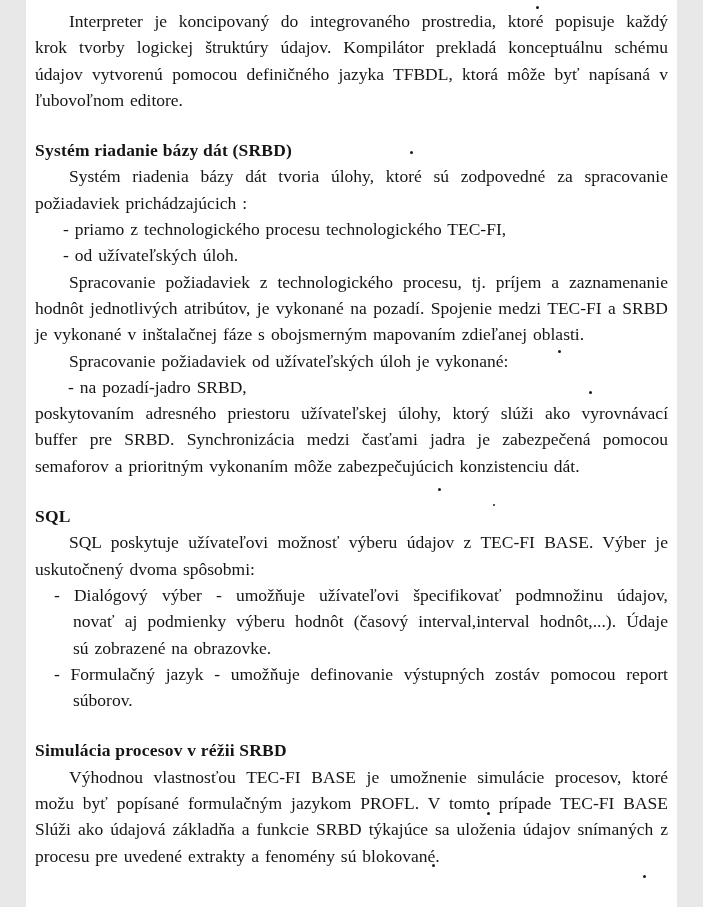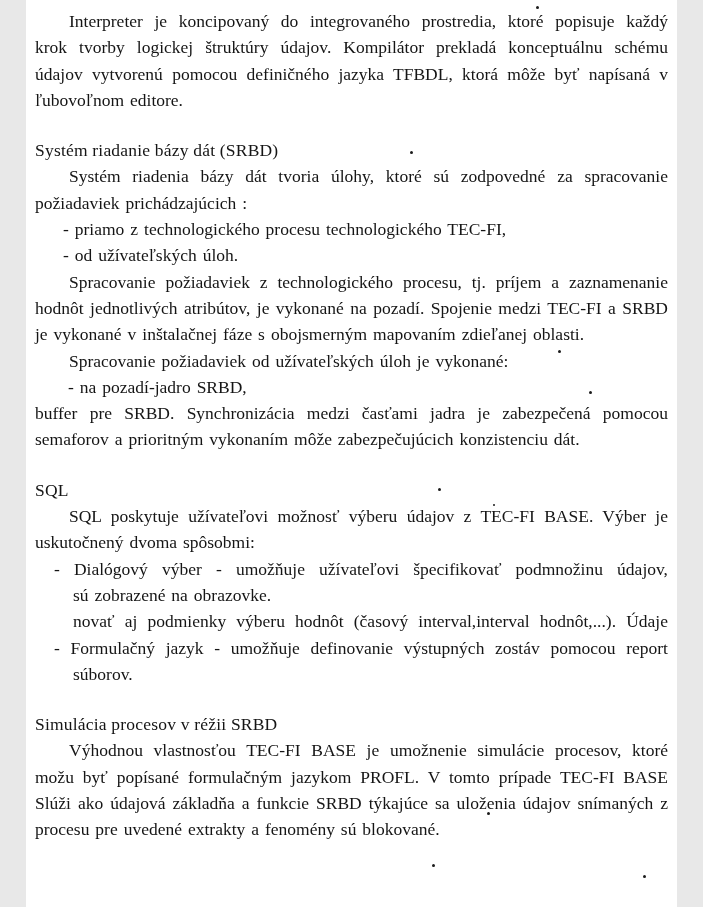--- a/index.html
+++ b/index.html
@@ -19,21 +19,21 @@
   }
   .ln { min-height: 26.3px; word-spacing: 0.09em; }
   .j { text-align: justify; text-align-last: justify; }
   .ind { text-indent: 34px; }
   .bl1 { padding-left: 28px; }
   .bl2 { padding-left: 33px; }
   .sqlb { padding-left: 38px; }
   .hang { text-indent: -19px; }
   .hd {
     font-size: 17.5px;
-    font-weight: normal;
+    font-weight: bold;
     margin: 24px 0 0 0;
     line-height: 26.3px;
     letter-spacing: 0.2px;
   }
   .speck {
     position: absolute;
     background: #1b1b1b;
     border-radius: 50%;
   }
   .speck-dots {
@@ -58,29 +58,30 @@
   <div class="ln">požiadaviek prichádzajúcich :</div>
   <div class="ln bl1">- priamo z technologického procesu technologického TEC-FI,</div>
   <div class="ln bl1">- od užívateľských úloh.</div>
 
   <div class="ln j ind">Spracovanie požiadaviek z technologického procesu, tj. príjem a zaznamenanie</div>
   <div class="ln j">hodnôt jednotlivých atribútov, je vykonané na pozadí. Spojenie medzi TEC-FI a SRBD</div>
   <div class="ln">je vykonané v inštalačnej fáze s obojsmerným mapovaním zdieľanej oblasti.</div>
 
   <div class="ln ind">Spracovanie požiadaviek od užívateľských úloh je vykonané:</div>
   <div class="ln bl2">- na pozadí-jadro SRBD,</div>
+  <div class="ln j">poskytovaním adresného priestoru užívateľskej úlohy, ktorý slúži ako vyrovnávací</div>
   <div class="ln j">buffer pre SRBD. Synchronizácia medzi časťami jadra je zabezpečená pomocou</div>
   <div class="ln">semaforov a prioritným vykonaním môže zabezpečujúcich konzistenciu dát.</div>
 
   <h2 class="hd">SQL</h2>
   <div class="ln j ind">SQL poskytuje užívateľovi možnosť výberu údajov z TEC-FI BASE. Výber je</div>
   <div class="ln">uskutočnený dvoma spôsobmi:</div>
   <div class="ln j sqlb hang">- Dialógový výber - umožňuje užívateľovi špecifikovať podmnožinu údajov,</div>
+  <div class="ln j sqlb">novať aj podmienky výberu hodnôt (časový interval,interval hodnôt,...). Údaje</div>
   <div class="ln sqlb">sú zobrazené na obrazovke.</div>
-  <div class="ln j sqlb">novať aj podmienky výberu hodnôt (časový interval,interval hodnôt,...). Údaje</div>
   <div class="ln j sqlb hang">- Formulačný jazyk - umožňuje definovanie výstupných zostáv pomocou report</div>
   <div class="ln sqlb">súborov.</div>
 
   <h2 class="hd">Simulácia procesov v réžii SRBD</h2>
   <div class="ln j ind">Výhodnou vlastnosťou TEC-FI BASE je umožnenie simulácie procesov, ktoré</div>
   <div class="ln j">možu byť popísané formulačným jazykom PROFL. V tomto prípade TEC-FI BASE</div>
   <div class="ln j">Slúži ako údajová základňa a funkcie SRBD týkajúce sa uloženia údajov snímaných z</div>
   <div class="ln">procesu pre uvedené extrakty a fenomény sú blokované.</div>
 
   <div class="speck" style="left:510px; top:6px; width:3px; height:3px;"></div>

